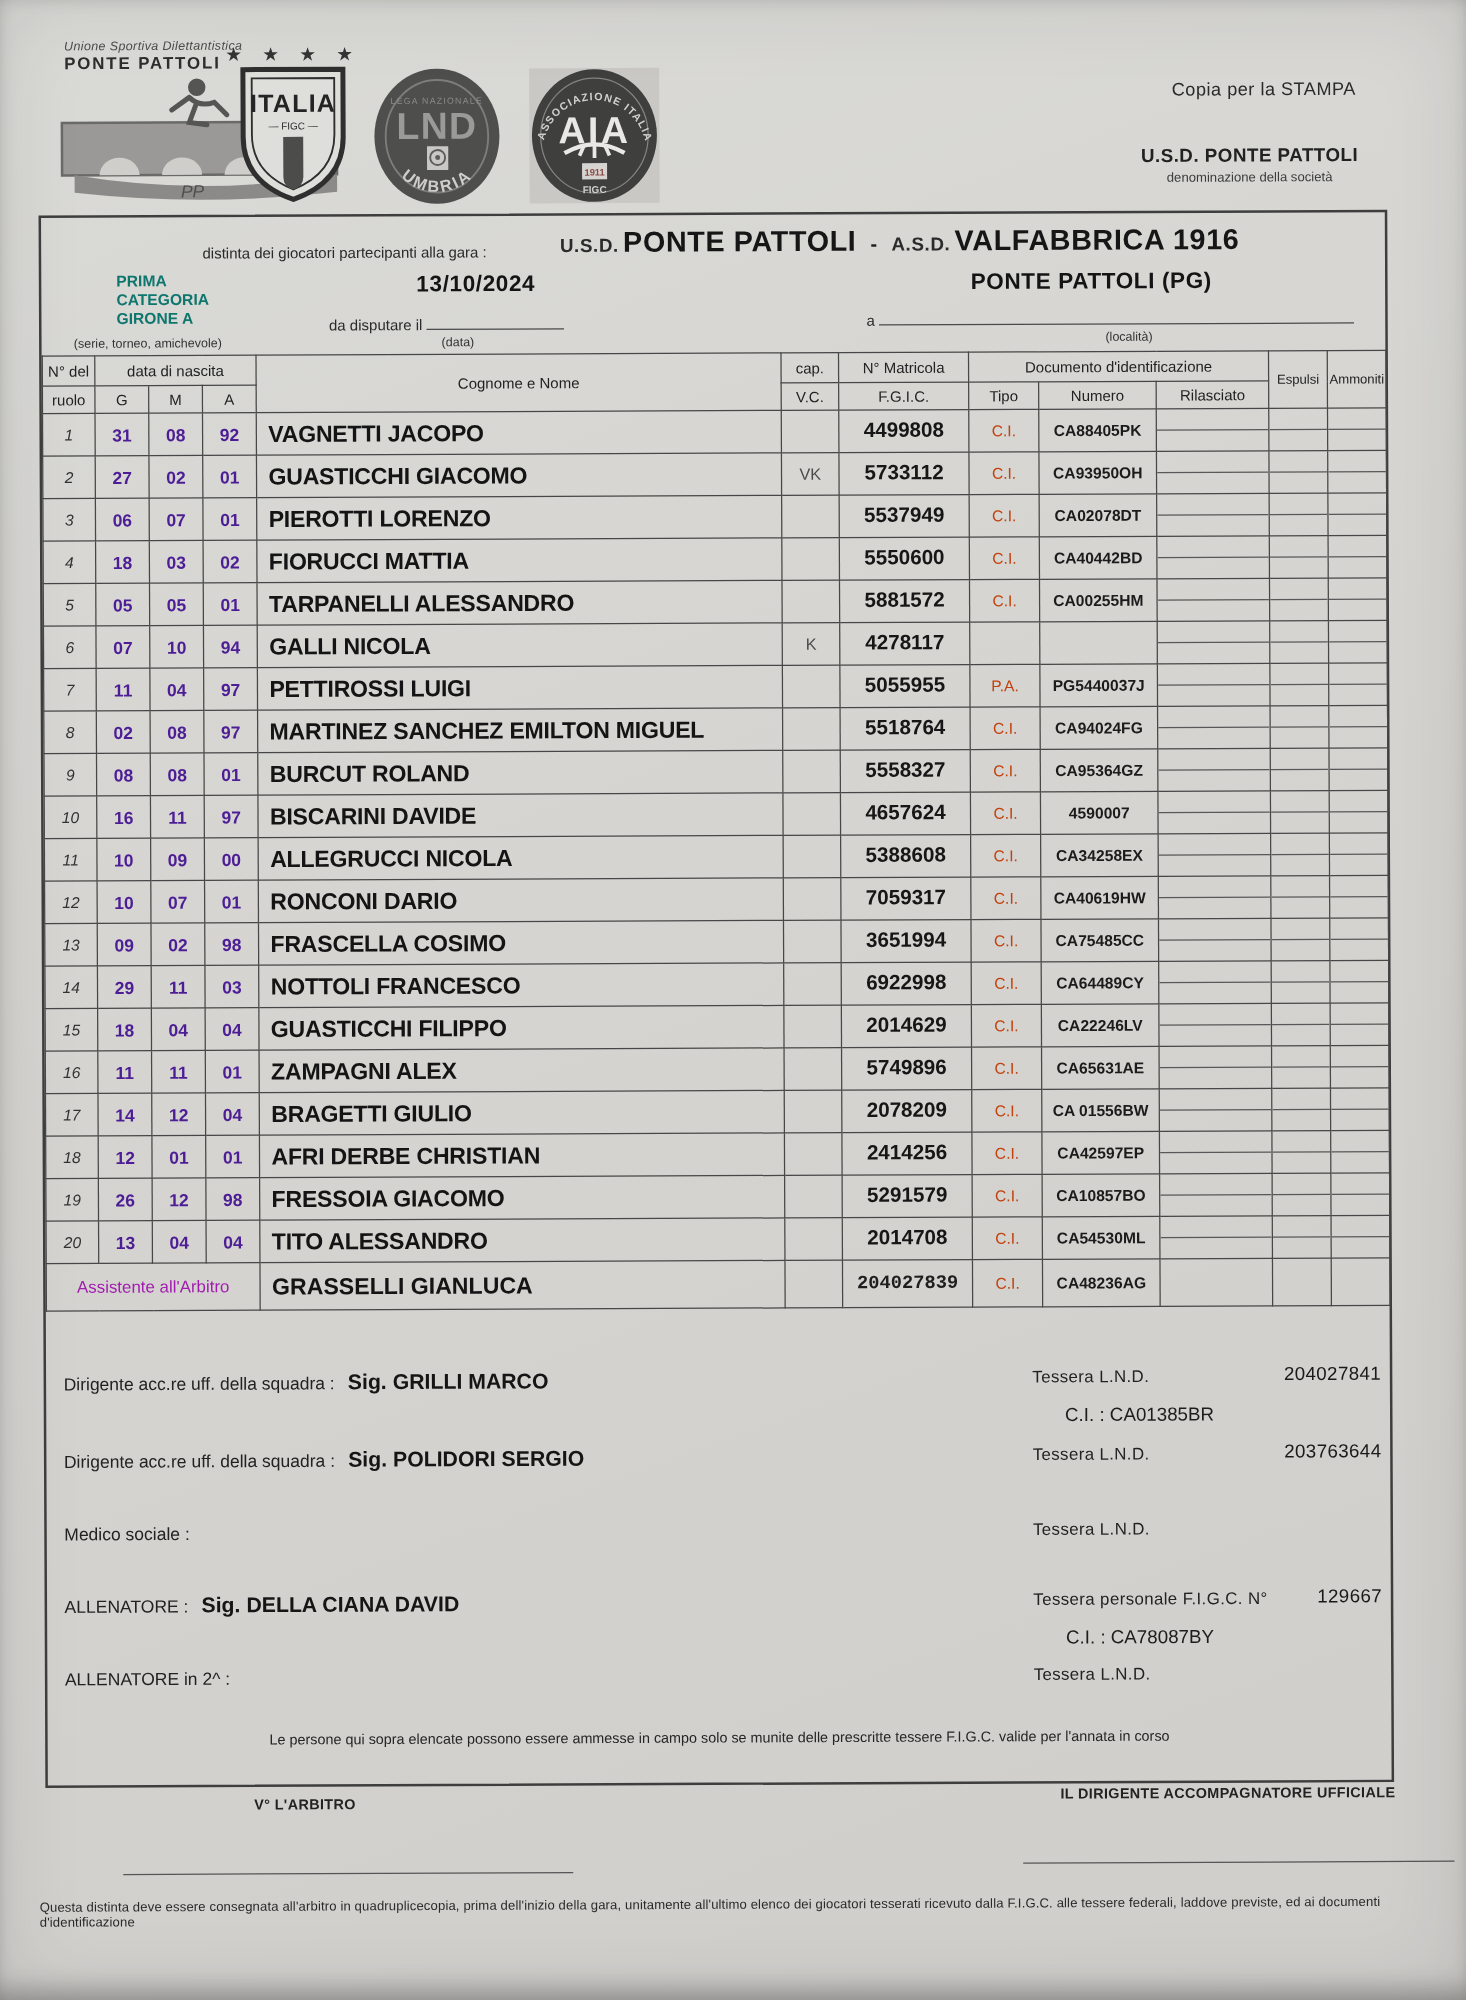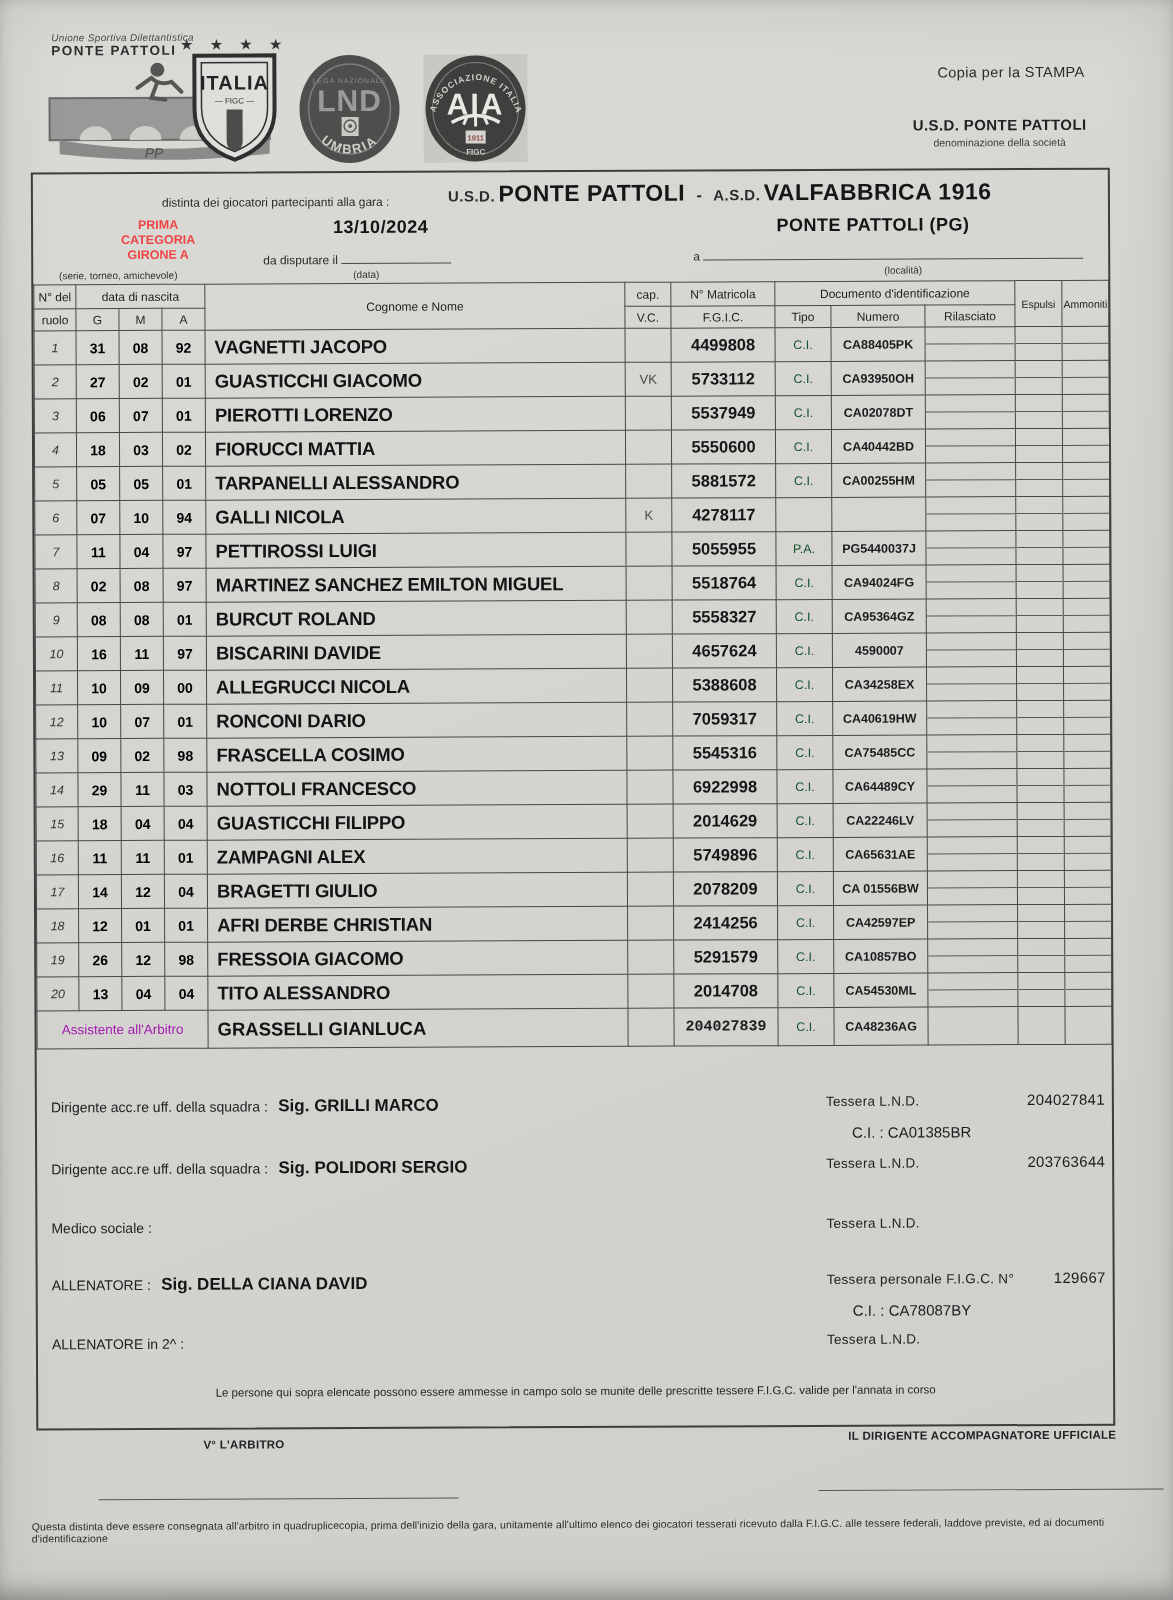--- a/index.html
+++ b/index.html
@@ -39,46 +39,46 @@
     border:2px solid #3e3e3e;
   }
 
   
   .match-head{ position:relative; height:110px; font-size:12px;}
   .intro-label{ position:absolute; left:115px; top:22px; font-size:12px; color:#2a2a2a;margin-left:14px;}
   .teams{ position:absolute; left:415px; top:8px; width:660px; white-space:nowrap;}
   .team-prefix{ font-size:15px; font-weight:bold; color:#2b2b2b; letter-spacing:.5px;}
   .team-name{ font-size:23px; font-weight:bold; color:#161616; letter-spacing:.5px;}
   .team-sep{ font-size:16px; font-weight:bold; padding:0 8px;}
-  .comp-block{ position:absolute; left:60px; top:44px; width:130px; text-align:center; font-weight:bold; font-size:12.5px; line-height:15px; color:#ef4444;}
+  .comp-block{ position:absolute; left:60px; top:44px; width:130px; text-align:left; font-weight:bold; font-size:12.5px; line-height:15px; color:#0f766e;}
   .comp-cap{ position:absolute; left:0px; top:96px; width:170px; font-size:10px; font-weight:normal; color:#333; text-align:center;}
   .date-block{ position:absolute; left:230px; top:44px; width:230px;}
   .date-value{ font-size:18px; font-weight:bold; letter-spacing:.5px; padding-left:70px; color:#141414;}
   .date-line{ margin-top:14px; font-size:12px; color:#2a2a2a;}
   .u-line{ display:inline-block; border-bottom:1.5px solid #4a4a4a; height:12px; }
   .date-cap{ font-size:10px; color:#333; padding-left:90px; margin-top:2px;}
   .loc-block{ position:absolute; left:620px; top:44px; width:440px;}
   .loc-value{ font-size:18px; font-weight:bold; letter-spacing:.5px; text-align:center; color:#141414;}
   .loc-line{ margin-top:12px; font-size:12px; color:#2a2a2a; padding-left:40px;}
   .loc-cap{ font-size:10px; color:#333; text-align:center; margin-top:2px; padding-left:60px;}
 
   
   table.players{ width:1075px; border-collapse:collapse; table-layout:fixed; }
   table.players th, table.players td{ border:1.5px solid #474747; overflow:hidden; white-space:nowrap;}
   thead th{ font-size:12px; font-weight:normal; color:#222; }
   thead tr.h1 th{ height:24px; }
   thead tr.h2 th{ height:22px; }
   th.small-h{ font-size:10.5px; }
   tbody td{ height:34px; text-align:center; }
   td.c-num{ font-size:12.5px; font-style:italic; color:#333; }
-  td.c-gma{ font-size:14px; font-weight:600; color:#000000; }
+  td.c-gma{ font-size:14px; font-weight:600; color:#4c1d95; }
   td.c-name{ text-align:left; padding-left:9px; font-size:18.5px; font-weight:600; letter-spacing:-0.2px; color:#141414; font-family:"Liberation Sans", sans-serif; }
   td.c-cap{ font-size:13px; color:#4a4a4a; }
   td.c-matr{ font-size:16.5px; font-weight:600; color:#161616; }
-  td.c-tipo{ font-size:12.5px; color:#14532d; }
+  td.c-tipo{ font-size:12.5px; color:#c2410c; }
   td.c-numero{ font-size:12.5px; font-weight:600; color:#1b1b1b; }
   td.split{ padding:0; vertical-align:top; }
   td.split .half{ height:17px; border-bottom:1px solid #585858; }
   tr.assist td{ height:38px; }
   td.assist-label{ font-size:13.5px; font-weight:normal; color:#a21caf; }
   td.assist-name{ text-align:left; padding-left:9px; font-size:18.5px; font-weight:600; color:#141414;}
   td.assist-matr{ font-size:15px; font-weight:600;font-family:Liberation Mono, monospace; }
 
   
   .officials{ position:relative; height:378px; }
@@ -483,21 +483,21 @@
               <div class="half"></div>
             </td>
   </tr>
           <tr>
     <td class="c-num">13</td>
     <td class="c-gma">09</td>
     <td class="c-gma">02</td>
     <td class="c-gma">98</td>
     <td class="c-name">FRASCELLA COSIMO</td>
     <td class="c-cap"></td>
-    <td class="c-matr">5545316</td>
+    <td class="c-matr">3651994</td>
     <td class="c-tipo">C.I.</td>
     <td class="c-numero">CA75485CC</td>
     <td class="split">
               <div class="half"></div>
             </td>
     <td class="split">
               <div class="half"></div>
             </td>
     <td class="split">
               <div class="half"></div>

